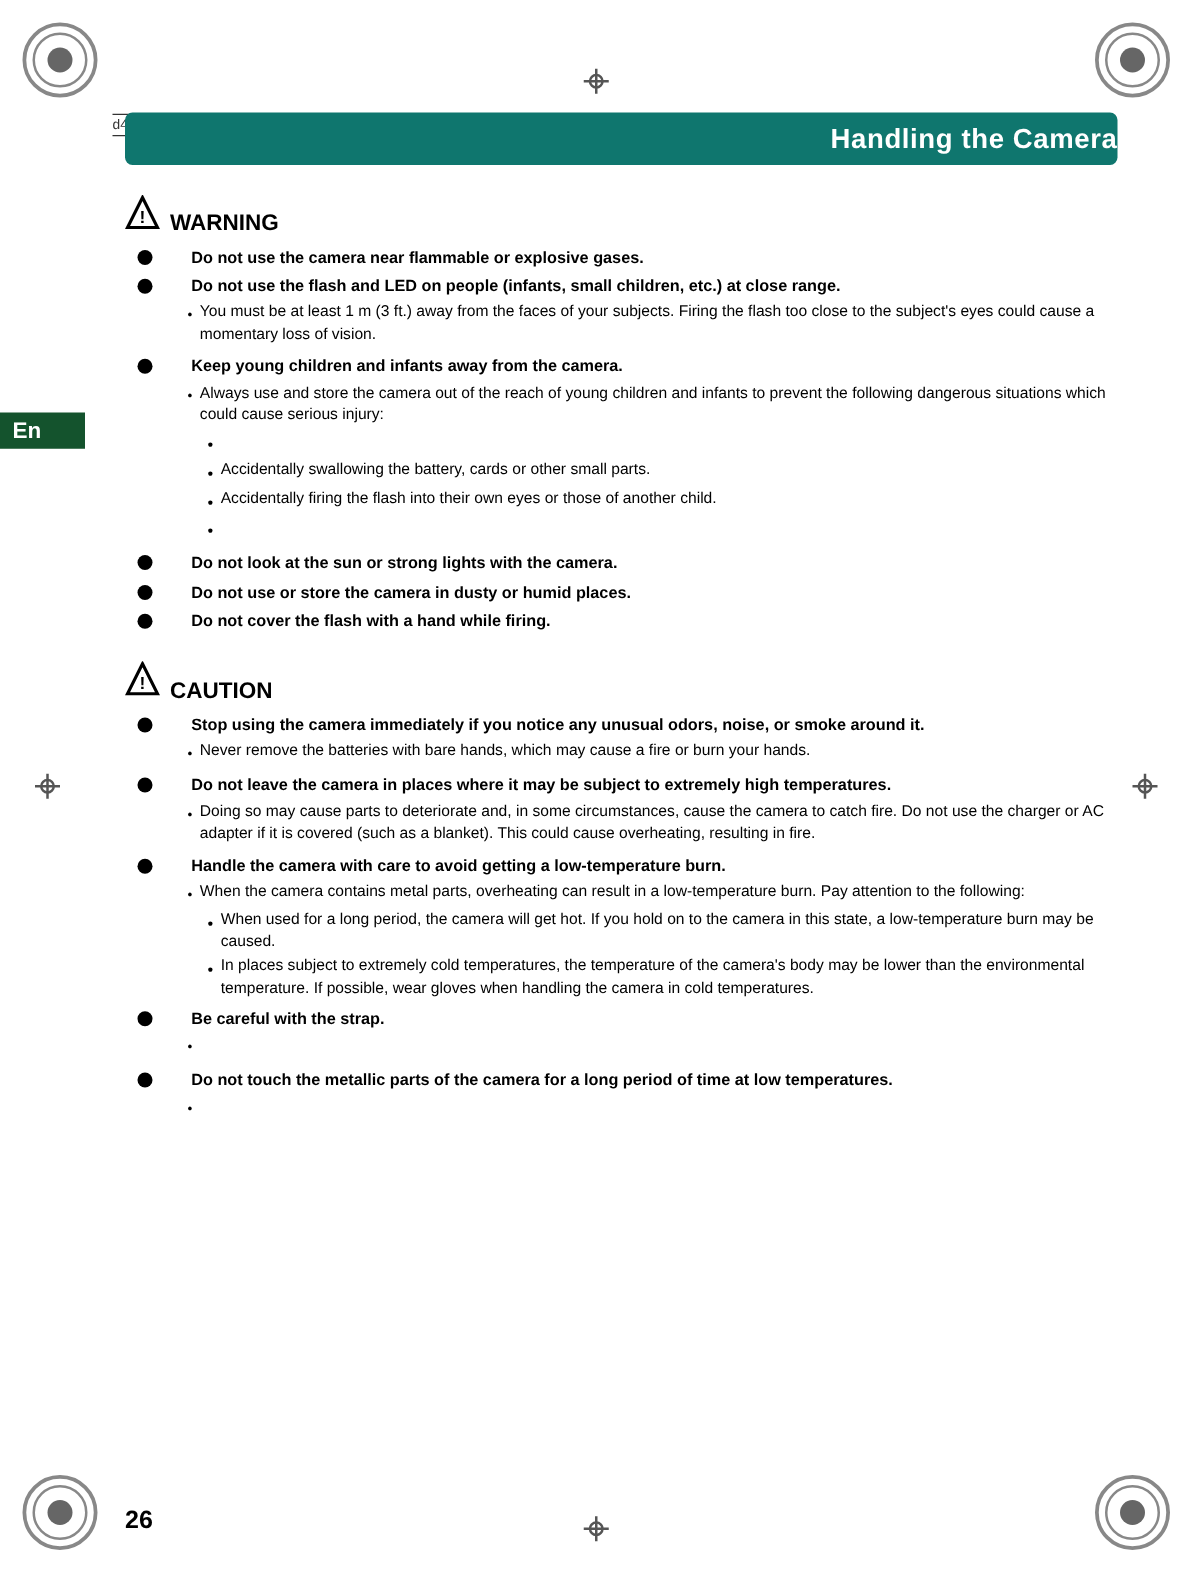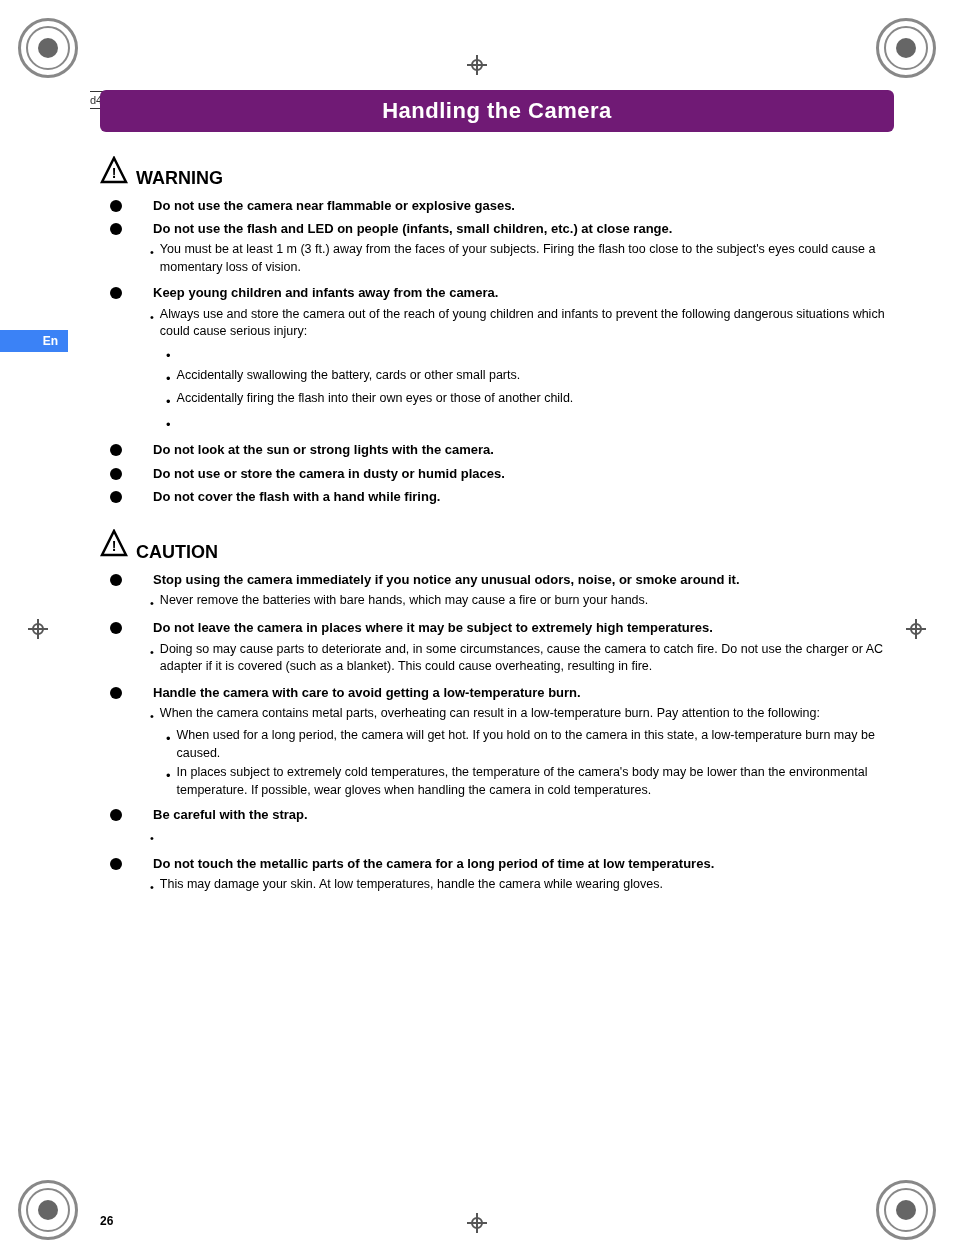--- a/index.html
+++ b/index.html
@@ -97,43 +97,43 @@
       font-size: 11px;
       color: #333;
       margin-top: 36px;
     }
 
     
     .en-label {
       position: absolute;
       left: 0;
       top: 330px;
-      background: #3b82f6;
+      background: #14532d;
       color: #fff;
       font-weight: bold;
-      font-size: 12px;
+      font-size: 18px;
       padding: 4px 10px;
       width: 68px;
-      text-align: right;
+      text-align: left;
     }
 
     
     .main-content {
       position: absolute;
       top: 90px;
       left: 100px;
       right: 60px;
       bottom: 80px;
     }
 
     
     .title-bar {
-      background: #701a75;
+      background: #0f766e;
       border-radius: 6px;
-      text-align: center;
+      text-align: right;
       padding: 8px 0;
       margin-bottom: 18px;
     }
     .title-bar h1 {
       color: #ffffff;
       font-size: 22px;
       font-weight: bold;
       letter-spacing: 0.5px;
     }
 
@@ -215,21 +215,21 @@
       align-items: flex-start;
       gap: 6px;
       margin-bottom: 2px;
     }
 
     
     .page-number {
       position: absolute;
       bottom: 30px;
       left: 100px;
-      font-size: 12px;
+      font-size: 20px;
       font-weight: bold;
     }
 
     
     .crosshair-top-center {
       position: absolute;
       top: 55px;
       left: 50%;
       transform: translateX(-50%);
     }
@@ -398,21 +398,20 @@
             <div class="sub-bullet-item">
               <span class="sub-bullet-dot">•</span>
             </div>
           </div></div>
       </div>
       <div class="bullet-item">
         <div class="bullet-circle"></div>
         <div class="bullet-text"><strong>Do not touch the metallic parts of the camera for a long period of time at low temperatures.</strong><div class="sub-bullets">
             <div class="sub-bullet-item">
               <span class="sub-bullet-dot">•</span>
-              <span class="sub-bullet-text">This may damage your skin. At low temperatures, handle the camera while wearing gloves.</span>
             </div>
           </div></div>
       </div>
     </div>
 
 </div>
 
 <div class="page-number">26</div>
 
 </body></html>

